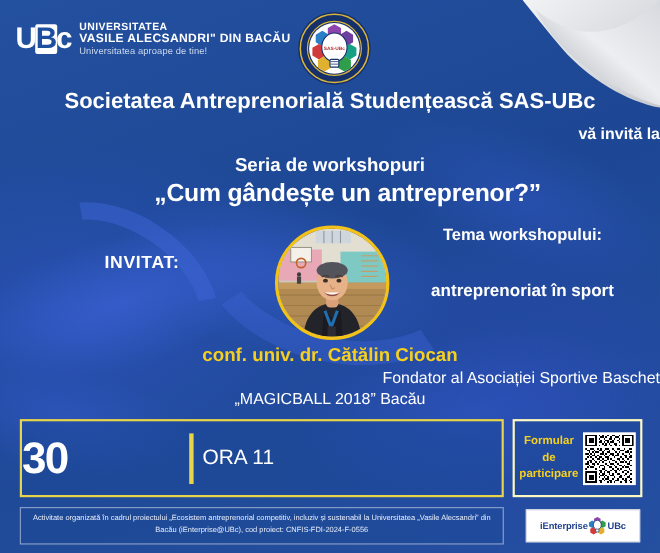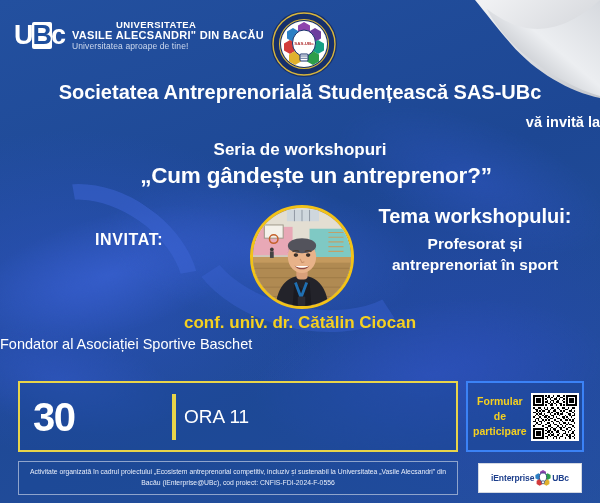--- a/index.html
+++ b/index.html
@@ -66,21 +66,21 @@
   .ubc-logo { position:absolute; left:14px; top:20px; display:flex; align-items:center; gap:7px; }
   .ubc-mark {
     font-size:27px; font-weight:bold; color:#ffffff; letter-spacing:-1px;
     line-height:1; font-family:"Liberation Sans", sans-serif;
   }
   .ubc-mark .b-box {
     display:inline-block; background:#ffffff; color:#1e4f9e;
     padding:0 1px; border-radius:2px; margin:0 -1px;
   }
   .ubc-txt { color:#fff; line-height:1.05; }
-  .ubc-l1 { font-size:9.5px; font-weight:bold; letter-spacing:.4px;margin-left:44px; }
+  .ubc-l1 { font-size:9.5px; font-weight:bold; letter-spacing:.4px; }
   .ubc-l2 { font-size:11px; font-weight:bold; letter-spacing:.3px; }
   .ubc-l3 { font-size:8.5px; font-weight:normal; color:#cdd9ee; letter-spacing:.1px; margin-top:.5px; }
 
   .sas-logo { position:absolute; left:268px; top:9px; width:72px; height:70px; }
   .cnfis-logo {
     position:absolute; left:375px; top:14px; width:88px; height:54px;
     background:#fff; border:1px solid #c9cfd8; display:flex;
     flex-direction:column; align-items:center; justify-content:center; gap:1px;
   }
   .cnfis-title { font-size:14px; font-weight:normal; color:#2a3b63; letter-spacing:1.3px; }
@@ -101,57 +101,57 @@
                  font-size:16px; font-weight:bold; letter-spacing:.6px; }
 
   .photo-wrap {
     position:absolute; left:250px; top:205px; width:104px; height:104px;
     border-radius:50%; border:3px solid #f2c218; overflow:hidden; background:#6b5a44;
   }
   .photo { position:absolute; inset:0; }
 
   
   .wt-label { position:absolute; left:350px; top:205px; width:250px; text-align:center;
-              color:#fff; font-size:20px; font-weight:bold; }
+              color:#fff; font-size:15px; font-weight:bold; }
   .wt-line1 { position:absolute; left:350px; top:235px; width:250px; text-align:center;
               color:#fff; font-size:15.5px; font-weight:bold; }
   .wt-line2 { position:absolute; left:350px; top:256px; width:250px; text-align:center;
               color:#fff; font-size:15.5px; font-weight:bold; }
 
   
   .sp-name  { position:absolute; left:0; top:313px; width:600px; text-align:center;
               color:#f5d020; font-size:17px; font-weight:bold; }
-  .sp-role1 { position:absolute; left:0; top:336px; width:600px; text-align:left;
+  .sp-role1 { position:absolute; left:0; top:336px; width:600px; text-align:right;
               color:#fff; font-size:14.5px; font-weight:normal; }
   .sp-role2 { position:absolute; left:0; top:355px; width:600px; text-align:center;
               color:#fff; font-size:14.5px; font-weight:normal; }
 
   
   .info-box {
     position:absolute; left:18px; top:381px; width:440px; height:71px;
     border:2px solid #e8d44a; background:rgba(27,71,148,.45);
     display:flex; align-items:center;
   }
-  .date-col { width:152px; display:flex; align-items:center; padding-left:13px; }
+  .date-col { width:152px; display:flex; align-items:center; padding-left:0; }
   .date-day { font-size:40px; font-weight:bold; color:#fff; line-height:.95; letter-spacing:-1.5px; }
   .date-my { margin-left:3px; line-height:1.05; }
   .date-month { font-size:12px; font-weight:bold; color:#fff; letter-spacing:-.2px; }
   .date-year { font-size:18px; font-weight:bold; color:#fff; letter-spacing:-.4px; }
 
   .vdiv { width:4px; height:46px; background:#e8d44a; }
 
   .place-col { padding-left:8px; }
   .place-hour { font-size:19px; color:#fff; font-weight:normal; line-height:1.25; }
   .place-room { font-size:14.5px; color:#fff; font-weight:normal; line-height:1.3; letter-spacing:-.1px; }
 
   
   .qr-box {
     position:absolute; left:466px; top:381px; width:118px; height:71px;
-    border:2px solid #3b82f6; background:rgba(27,71,148,.45);
-    display:flex; align-items:center; gap:4px; padding:0 5px;
+    border:2px solid #fef9c3; background:rgba(27,71,148,.45);
+    display:flex; align-items:center; justify-content:center; gap:4px; padding:0 5px;
   }
   .qr-label { color:#f5d020; font-size:10.5px; font-weight:bold; text-align:center; line-height:1.45; }
   .qr-img { width:48px; height:48px; background:#fff; padding:2px; flex:none; }
 
   
   .footer-box {
     position:absolute; left:18px; top:461px; width:440px; height:34px;
     border:1px solid #8fa4cc; background:rgba(27,71,148,.35);
     display:flex; align-items:center; justify-content:center;
   }
@@ -292,25 +292,25 @@
       <ellipse cx="58.5" cy="50" rx="2.4" ry="1.9" fill="#3a2f28"></ellipse>
       <path d="M42,46.5 C43.5,44.8 47.5,44.8 49,46.3" stroke="#4a3a2e" stroke-width="1.2" fill="none"></path>
       <path d="M55,46.3 C56.5,44.8 60.5,44.8 62,46.5" stroke="#4a3a2e" stroke-width="1.2" fill="none"></path>
       <path d="M50,54 L52,58 L54.5,57" stroke="#c78e68" stroke-width="1.1" fill="none"></path>
       <path d="M44,61 C47.5,66.5 56.5,66.5 60,61 C56,64.5 48,64.5 44,61 Z" fill="#8c4a46"></path>
       <path d="M45,61.5 C48.5,63.8 55.5,63.8 59,61.5" fill="#ffffff"></path>
     </svg>
   </div>
 
   <div class="wt-label">Tema workshopului:</div>
-  <div class="wt-line1">Profesorat și</div>
   <div class="wt-line2">antreprenoriat în sport</div>
 
   <div class="sp-name">conf. univ. dr. Cătălin Ciocan</div>
   <div class="sp-role1">Fondator al Asociației Sportive Baschet</div>
+  <div class="sp-role2">„MAGICBALL 2018” Bacău</div>
 
   <div class="info-box">
     <div class="date-col">
       <div class="date-day">30</div>
     </div>
     <div class="vdiv"></div>
     <div class="place-col">
       <div class="place-hour">ORA 11</div>
     </div>
   </div>

